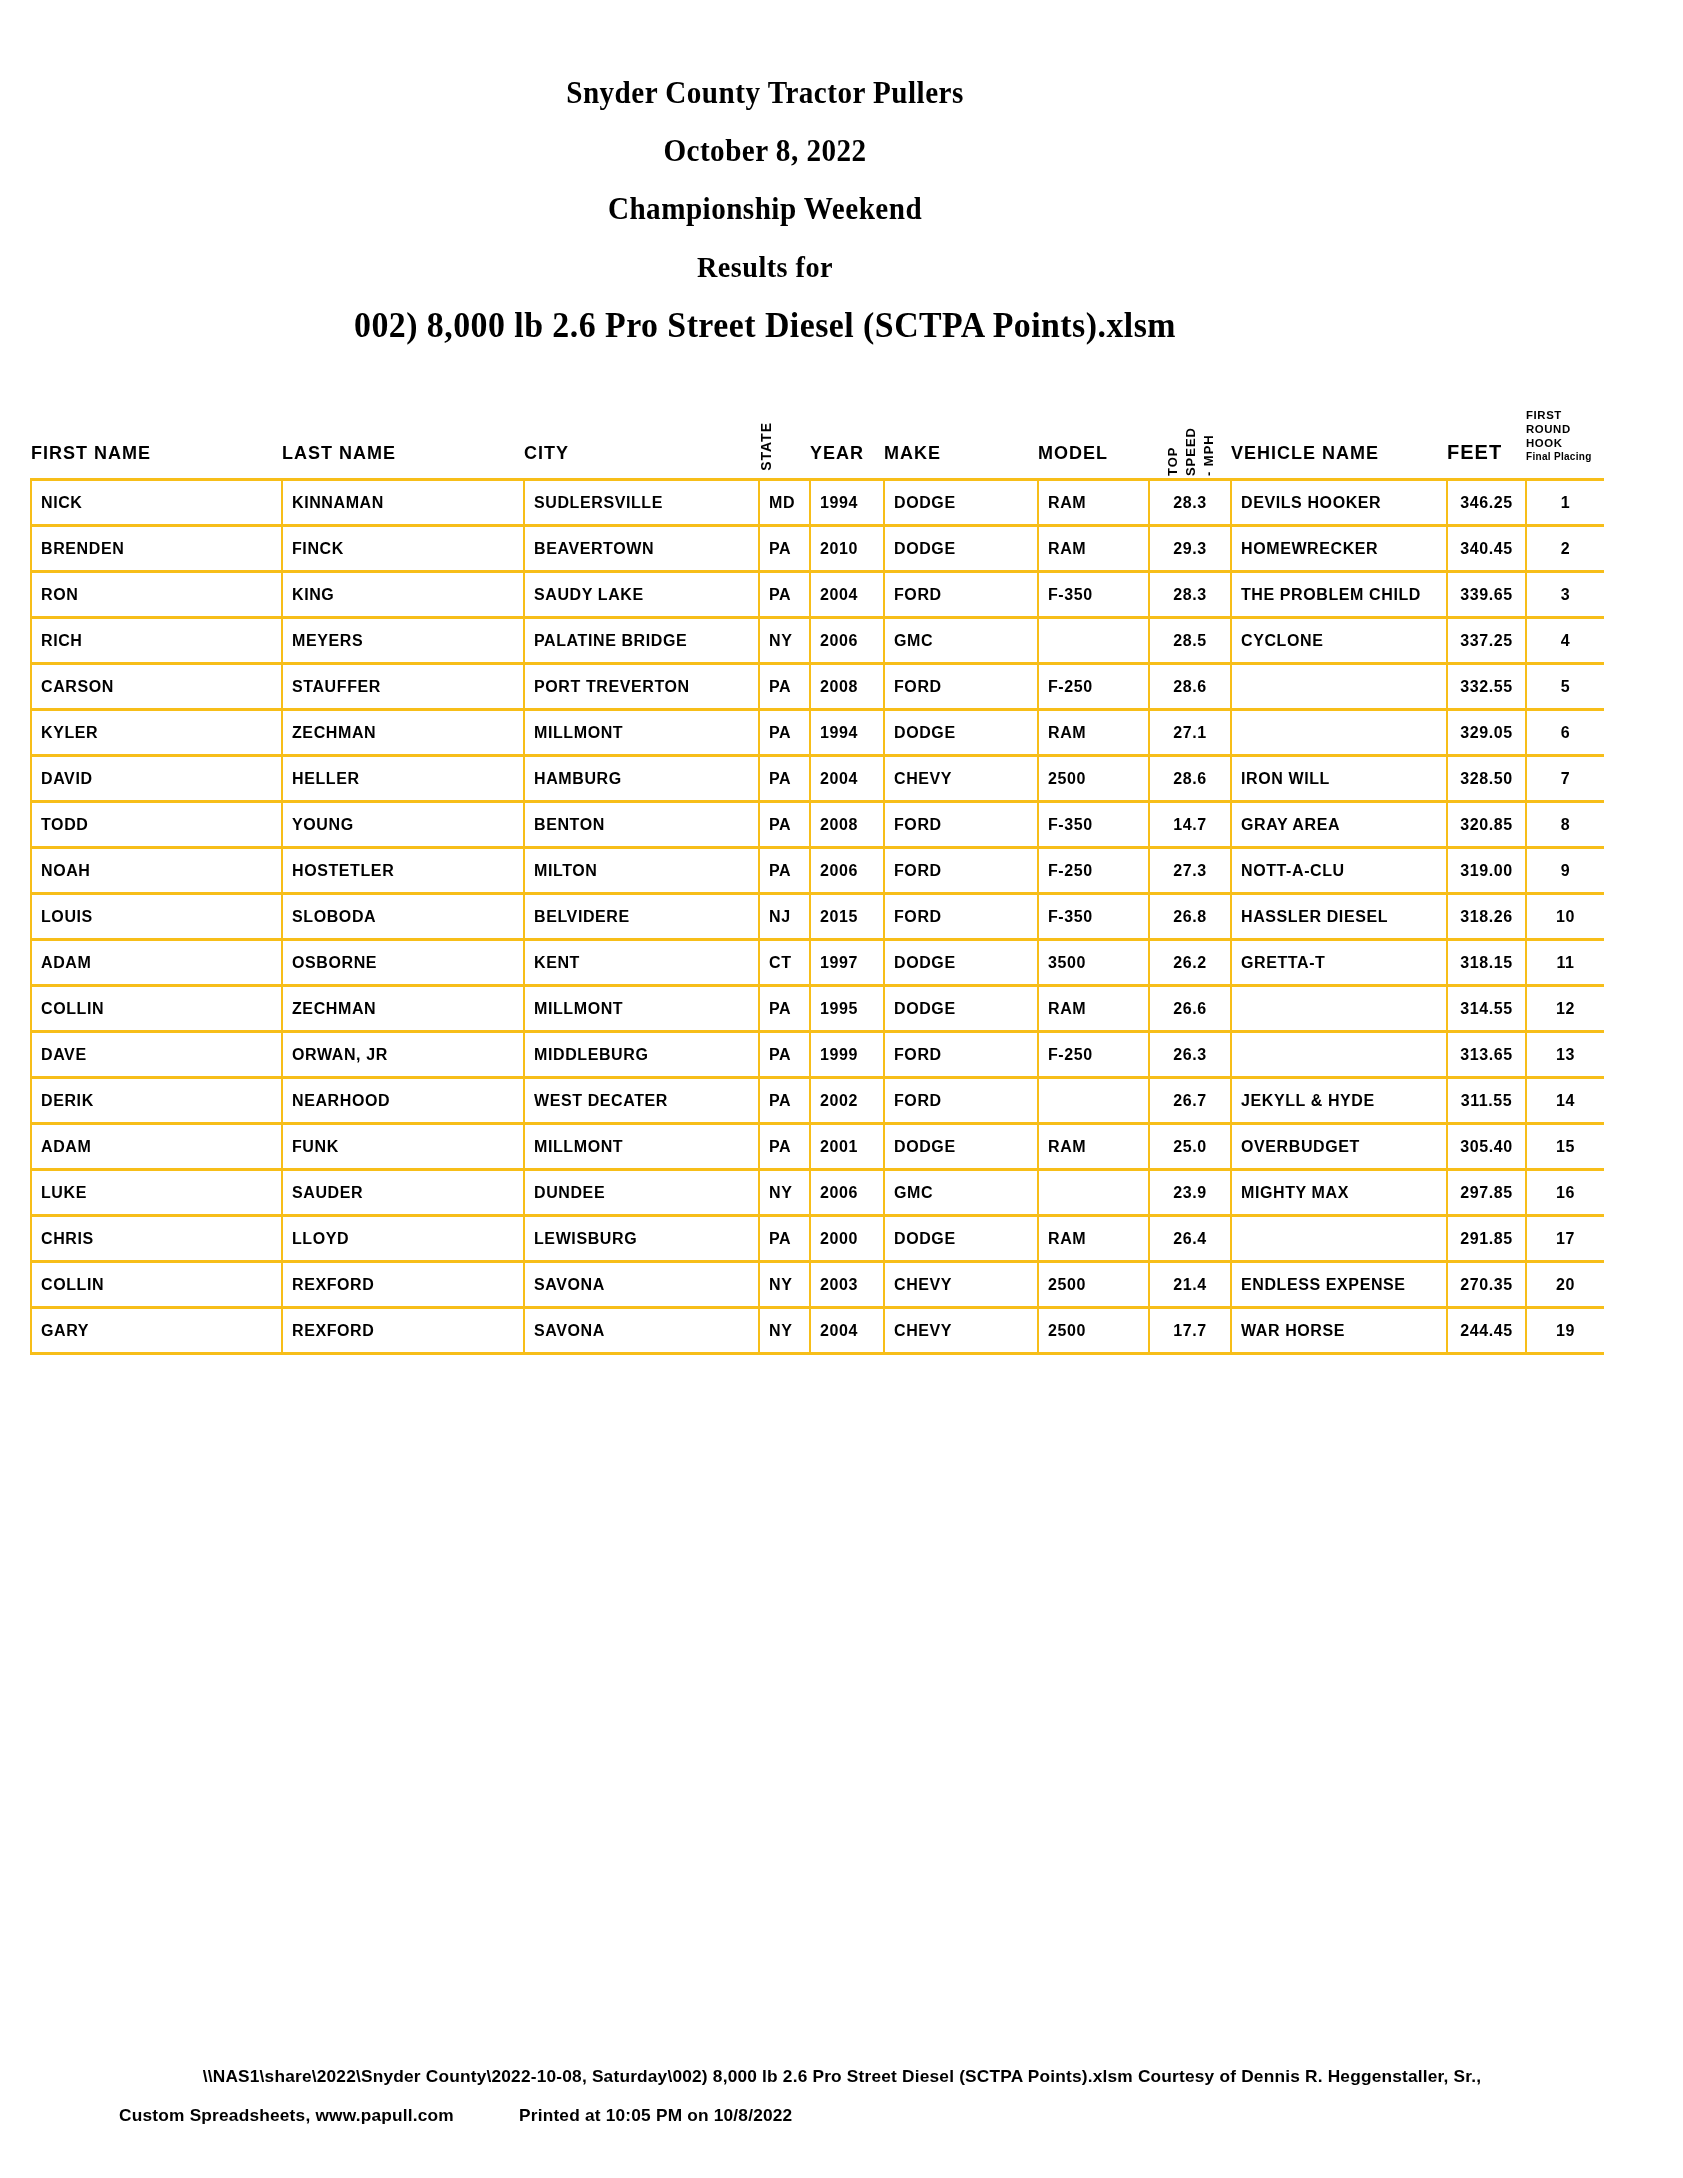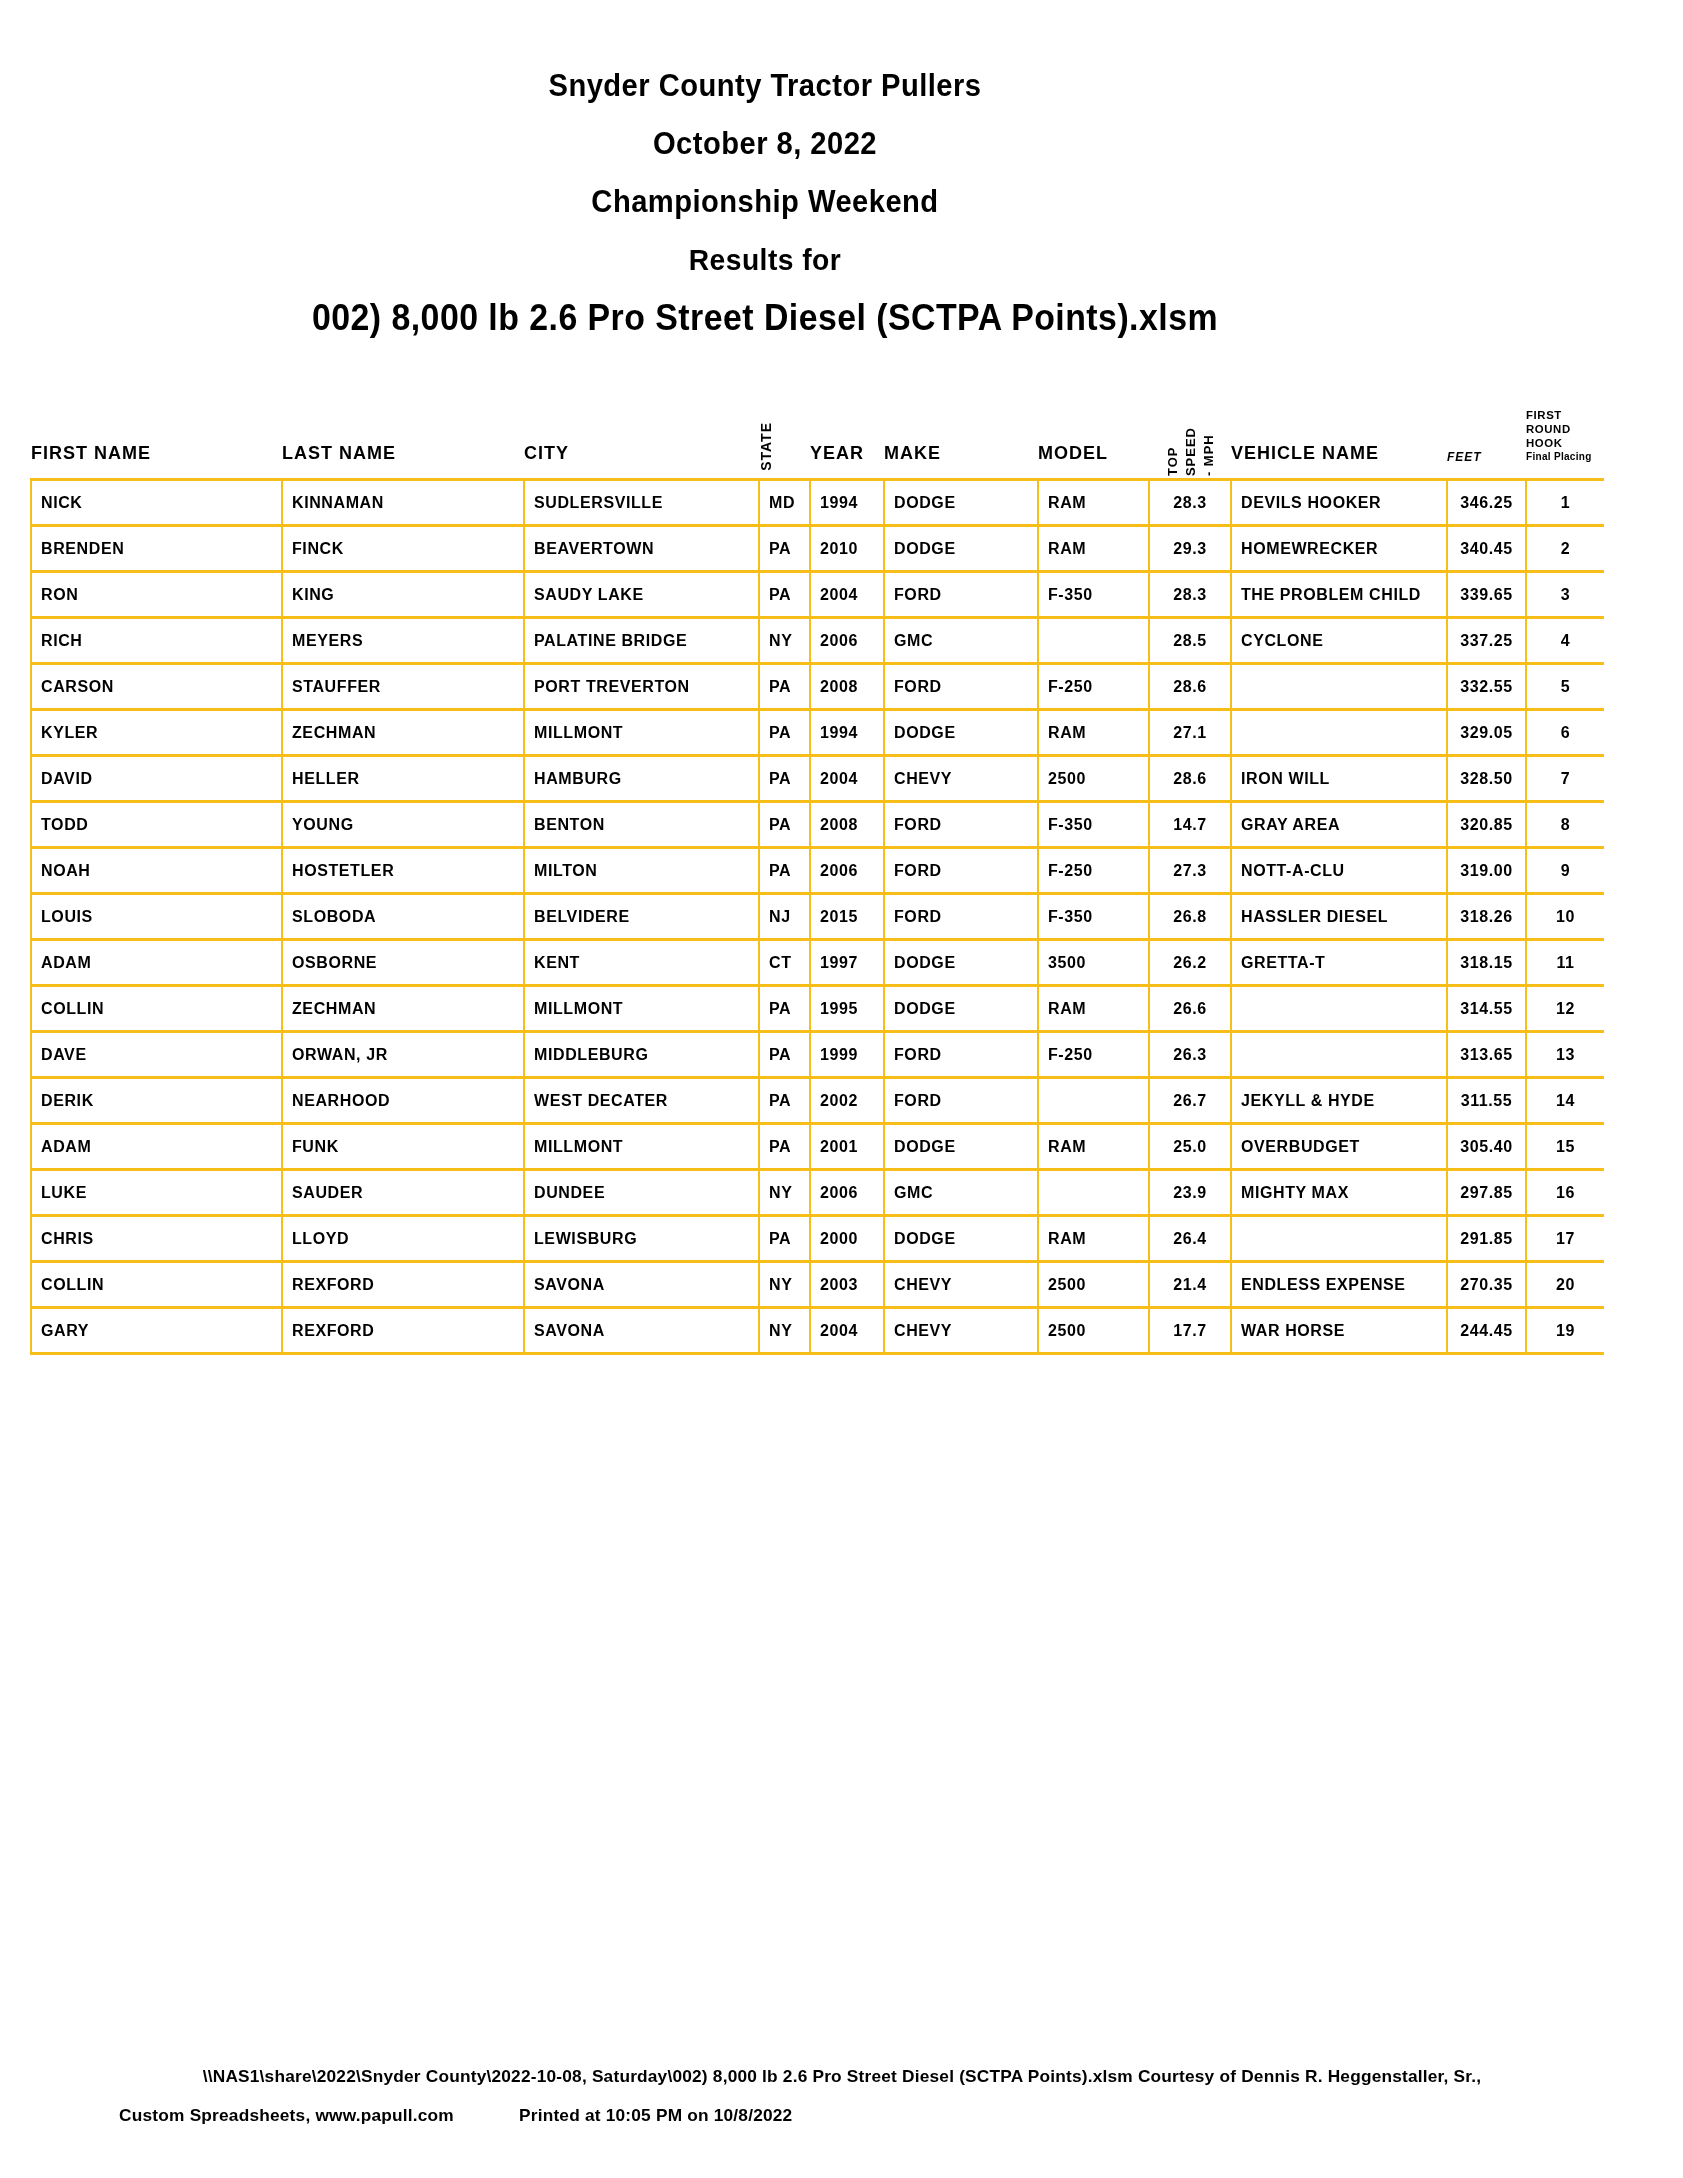--- a/index.html
+++ b/index.html
@@ -1,30 +1,30 @@
 <!DOCTYPE html>
 <html><head>
 <meta charset="utf-8">
 <style>
   * { margin:0; padding:0; box-sizing:border-box; }
   html,body { width:1683px; height:2178px; background:#fff; }
   body { font-family:"Liberation Sans","DejaVu Sans",sans-serif; font-weight:bold; color:#000; position:relative; }
 
   
-  .titles { position:absolute; top:57px; left:0; width:1530px; text-align:center; }
+  .titles { position:absolute; top:64px; left:0; width:1530px; text-align:center;font-family:Liberation Serif, serif; }
   .t-line { line-height:58px; letter-spacing:0.5px; transform:scaleX(.94); transform-origin:center; }
   .t1,.t2,.t3 { font-size:31px; }
   .t4 { font-size:30px; }
   .t5 { font-size:36px; }
 
   
   .results { position:absolute; left:30px; top:408px; }
   table { border-collapse:collapse; table-layout:fixed; width:1574px; }
   thead th { border:none; vertical-align:bottom; padding:0 0 14px 0; font-size:18px; letter-spacing:1px; text-align:left; }
-  thead th.h-feet { font-size:12px;font-style:italic; }
+  thead th.h-feet { font-size:20px; }
   .h-rot { padding-bottom:2px; }
   .vtext { display:inline-block; writing-mode:vertical-rl; transform:rotate(180deg); font-size:14px; letter-spacing:1px; line-height:15px; }
   .vwrap { display:flex; flex-direction:row; justify-content:center; gap:3px; }
   .vwrap .vtext { font-size:13px; }
   .h-place div { line-height:14px; }
   .hp-1,.hp-2 { font-size:11.4px; letter-spacing:0.6px; }
   .hp-3 { font-size:10px; letter-spacing:0.3px; }
 
   tbody td { border:2px solid #F7BE19; border-top-width:3px; border-bottom-width:3px;
              height:46px; font-size:16px; letter-spacing:0.6px; padding:0 6px 0 9px;

